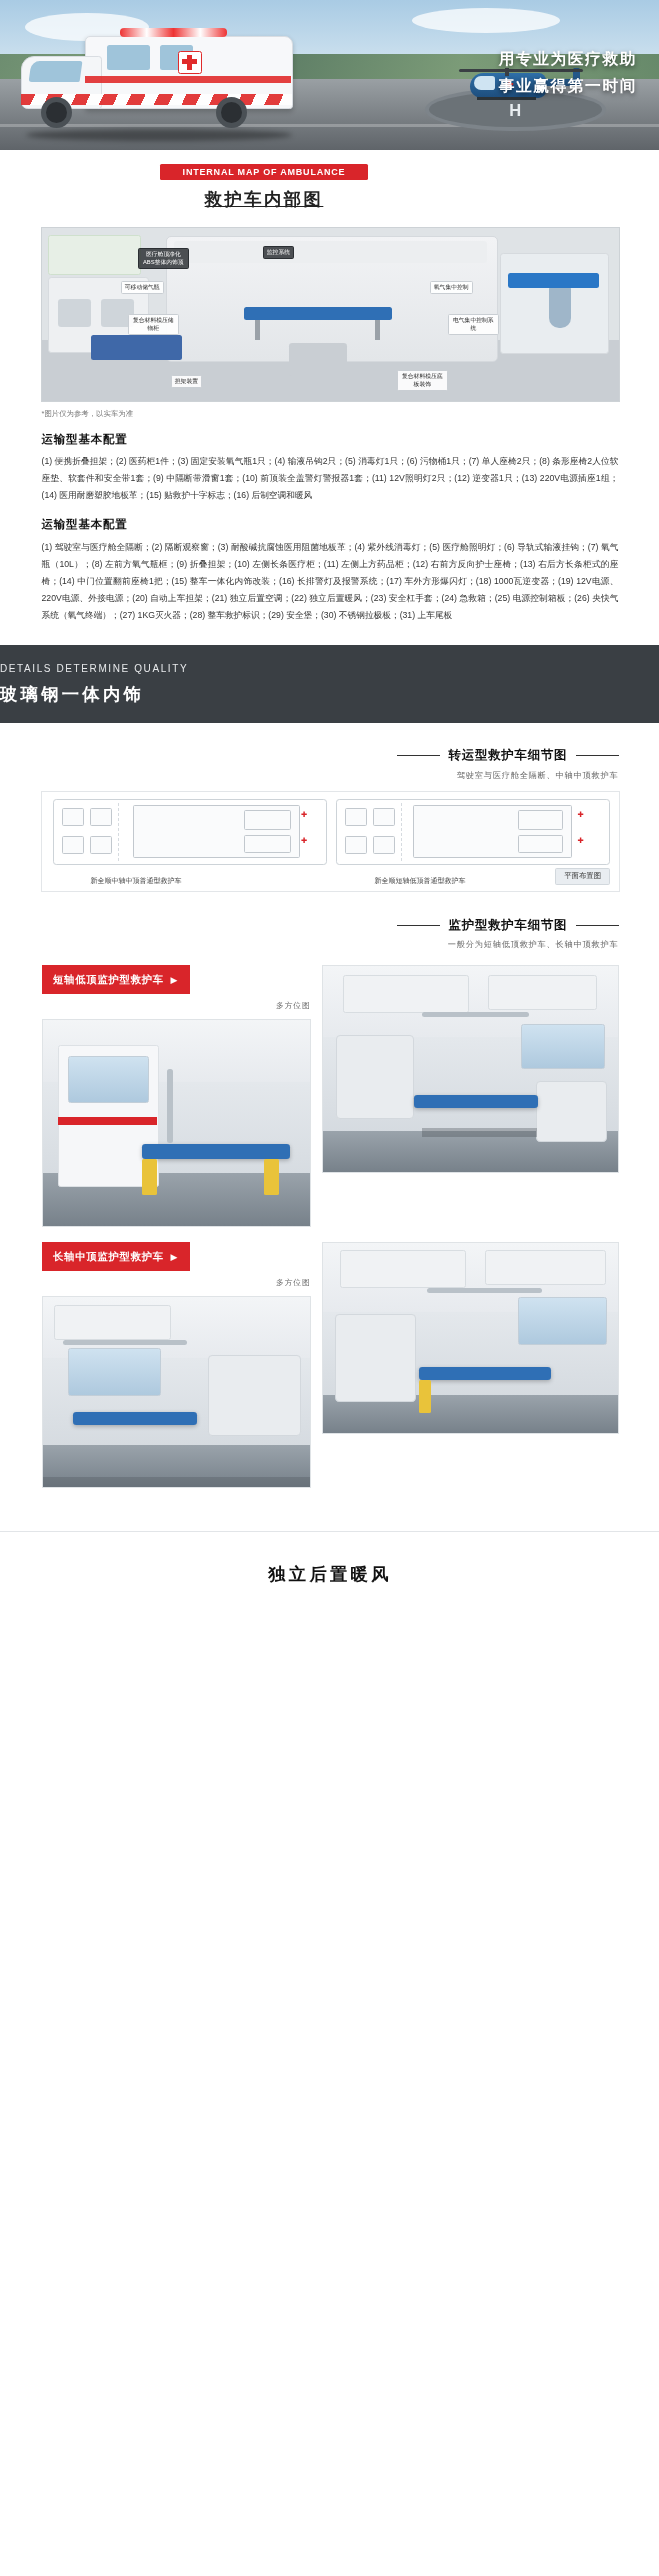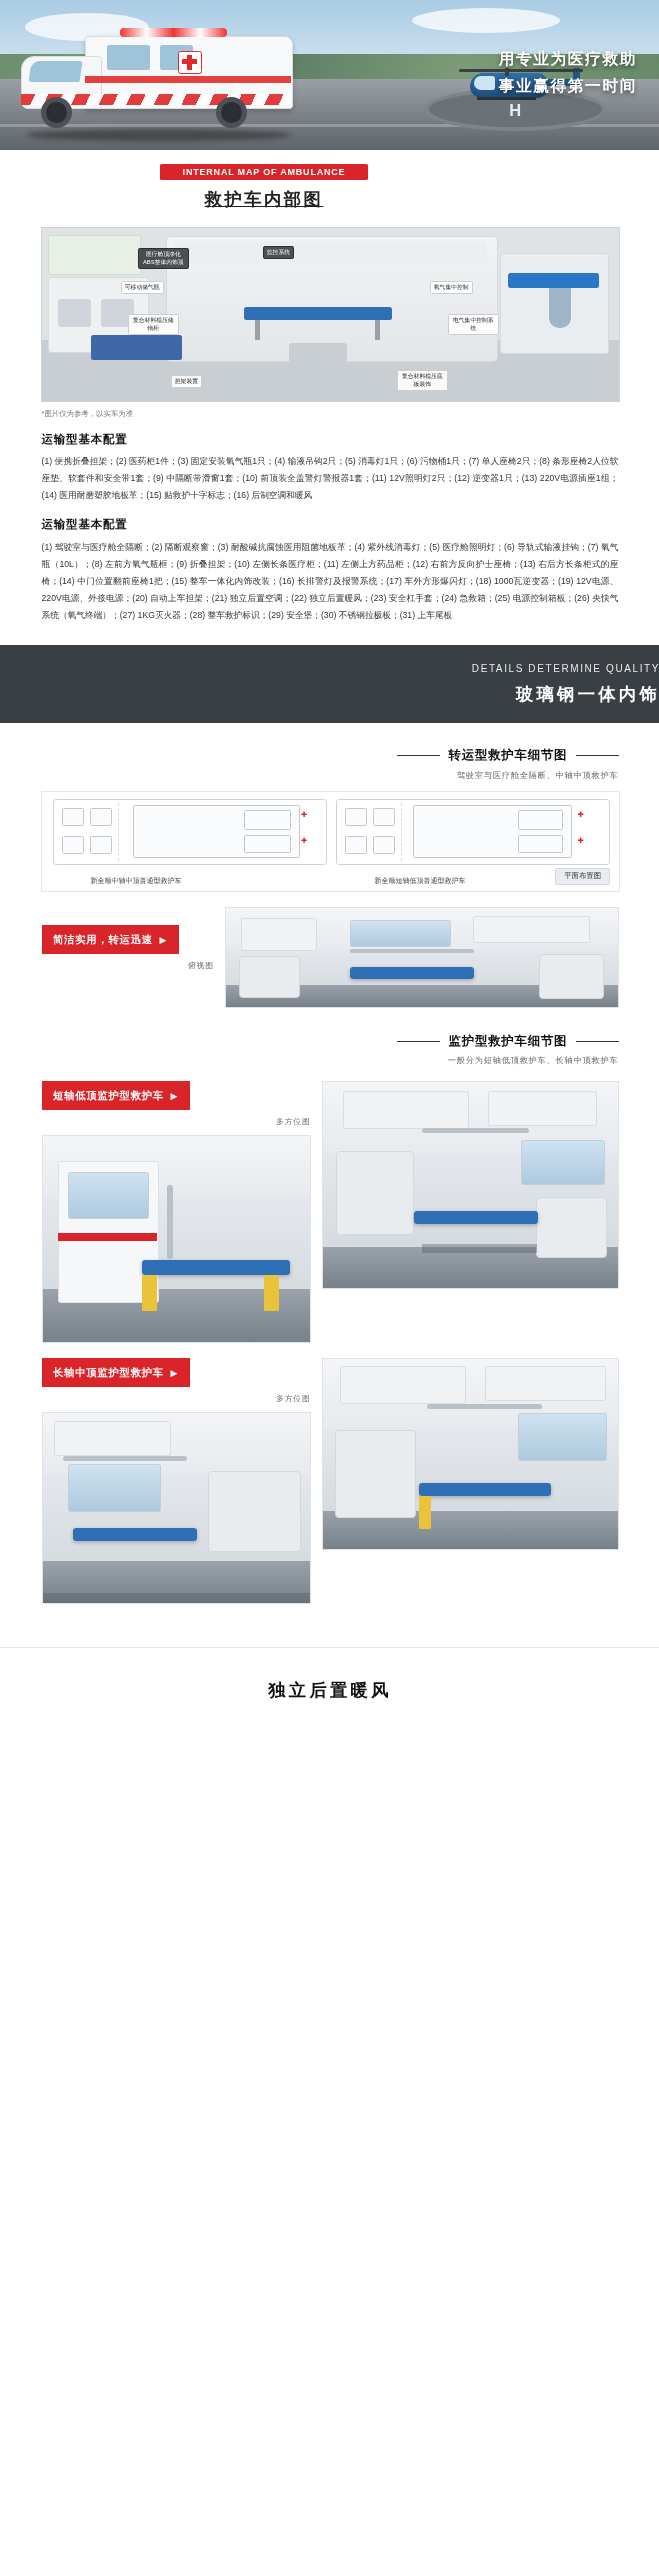--- a/index.html
+++ b/index.html
@@ -104,21 +104,21 @@
   .lbl.two{white-space:normal;width:43px;text-align:center;}
 
   .note{width:577px;margin:6.6px auto 0;font-size:7.4px;color:#777;}
 
   
   .spec{width:577px;margin:13px auto 0;}
   .spec h3{font-size:11.5px;font-weight:bold;margin:0 0 6.6px;color:#111;letter-spacing:0.8px;}
   .spec p{font-size:8.7px;line-height:1.95;margin:0;color:#333;text-align:justify;}
 
   
-  .band{width:660px;background:#3a3f44;color:#fff;text-align:right;padding:18px 0 16.5px;margin-top:21.4px;}
+  .band{width:660px;background:#3a3f44;color:#fff;text-align:left;padding:18px 0 16.5px;margin-top:21.4px;}
   .band .en{font-size:10px;letter-spacing:1.6px;color:#e8eaec;}
   .band .cn{font-size:17.3px;font-weight:bold;letter-spacing:3.3px;margin-top:8.2px;}
 
   
   .subtitle{width:577px;margin:21.4px auto 0;text-align:right;}
   .subtitle .main{display:inline-flex;align-items:center;gap:8.2px;font-size:12.4px;font-weight:bold;color:#111;letter-spacing:0.8px;}
   .subtitle .rule{display:inline-block;width:43px;height:0.8px;background:#333;}
   .subtitle .sub{font-size:8.2px;color:#666;margin-top:5.8px;letter-spacing:0.8px;}
 
   
@@ -302,42 +302,20 @@
       <div class="sq" style="left:181px;top:10px;width:43px;height:18px;"></div>
       <div class="sq" style="left:181px;top:35px;width:43px;height:16.5px;"></div>
       <div class="red" style="left:241px;top:10px;">✚</div>
       <div class="red" style="left:241px;top:36px;">✚</div>
     </div>
     <div class="cap capL">新全顺中轴中顶普通型救护车</div>
     <div class="cap capR">新全顺短轴低顶普通型救护车</div>
     <div class="tagbox">平面布置图</div>
   </div>
 
-  <div class="row">
-    <div class="tagcol">
-      <div class="redtag">
-        <span>简洁实用，转运迅速</span><span class="arrow">▶</span>
-      </div>
-      <div class="tagsub">俯视图</div>
-    </div>
-    <div class="photo ph-a">
-      <div class="inner">
-        <div class="p-ceiling"></div>
-        <div class="p-wall"></div>
-        <div class="p-floor"></div>
-        <div class="p-cab" style="left:15px;top:10px;width:74px;height:31px;"></div>
-        <div class="p-cab" style="left:247px;top:8.2px;width:115px;height:25px;"></div>
-        <div class="p-win" style="left:124px;top:11.5px;width:99px;height:25px;"></div>
-        <div class="p-seat" style="left:13px;top:48px;width:59px;height:40px;"></div>
-        <div class="p-seat" style="left:313px;top:46px;width:63px;height:43px;"></div>
-        <div class="p-bed" style="left:124px;top:59px;width:124px;height:11.5px;"></div>
-        <div class="p-grab" style="left:124px;top:41px;width:124px;height:4.1px;"></div>
-      </div>
-    </div>
-  </div>
 
   <div class="subtitle">
     <div class="main">
       <span class="rule"></span>
       <span>监护型救护车细节图</span>
       <span class="rule"></span>
     </div>
     <div class="sub">一般分为短轴低顶救护车、长轴中顶救护车</div>
   </div>
 

